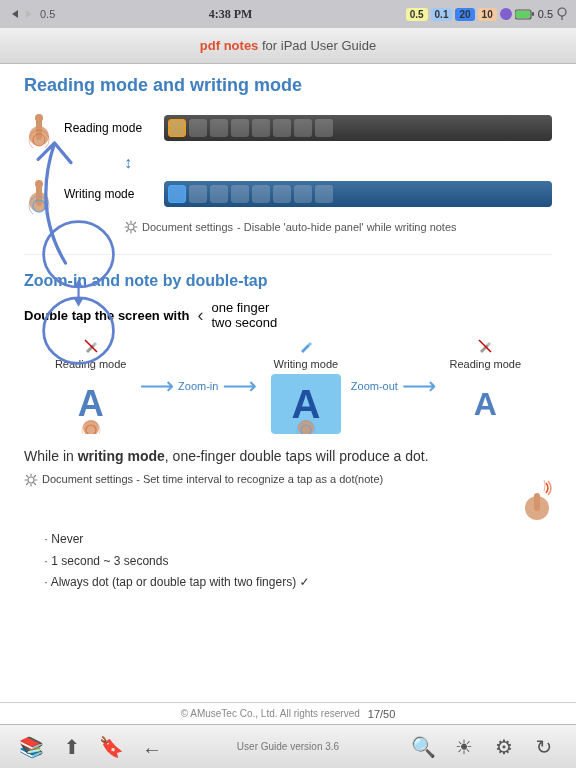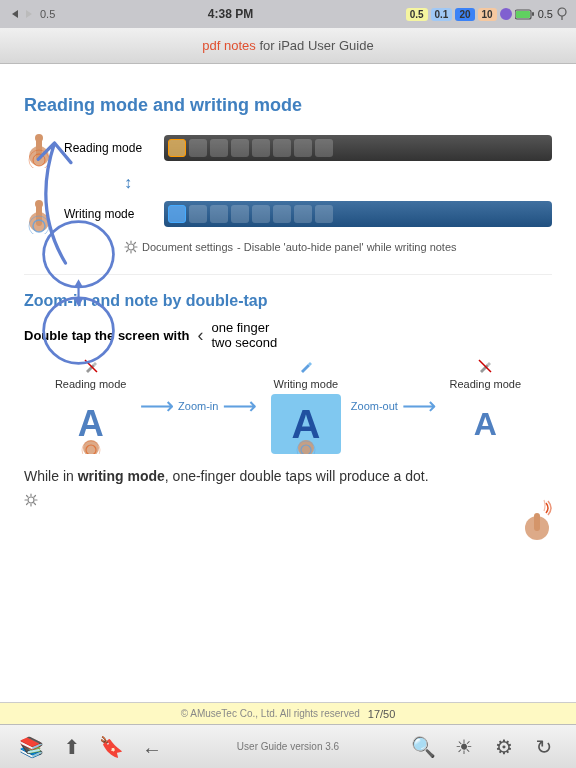--- a/index.html
+++ b/index.html
@@ -19,21 +19,21 @@
       background: #c8c8cc;
       display: flex;
       align-items: center;
       justify-content: space-between;
       padding: 8px 8px;
       font-size: 11px;
       color: #333;
     }
     .status-left { display: flex; align-items: center; gap: 4px; }
     .status-center { display: flex; flex-direction: column; align-items: center; font-size: 10px; }
-    .status-time { font-weight: bold; font-size: 12px; }
+    .status-time { font-weight: bold; font-size: 12px; font-family: Liberation Serif, serif; }
     .status-right { display: flex; align-items: center; gap: 3px; font-size: 10px; }
     .status-num {
       background: #f5f5a0;
       border-radius: 3px;
       padding: 1px 4px;
       font-weight: bold;
       font-size: 10px;
     }
     .status-num.blue { background: #a0c8f5; }
     .status-num.green { background: #3b82f6; }
@@ -52,21 +52,21 @@
       color: #e05030;
       font-weight: 500;
     }
     .toolbar span { color: #555; }
 
     
     .main-content {
       height: calc(768px - 28px - 36px - 44px - 22px);
       background: white;
       overflow-y: auto;
-      padding: 31px 24px;
+      padding: 11px 24px;
       position: relative;
     }
 
     .section-title {
       color: #4080c0;
       font-size: 18px;
       font-weight: bold;
       margin-bottom: 12px;
     }
 
@@ -221,21 +221,21 @@
       margin-left: 20px;
       font-size: 12px;
       color: #333;
       line-height: 1.8;
     }
     .bullet-list li::before { content: '· '; }
 
     
     .page-indicator {
       height: 22px;
-      background: #fef9c3;
+      background: #ffffff;
       display: flex;
       align-items: center;
       justify-content: center;
       font-size: 11px;
       color: #555;
       border-top: 1px solid #ccc;
     }
     .progress-bar-container {
       flex: 1;
       max-width: 200px;
@@ -314,21 +314,21 @@
     <span style="font-size:11px;">0.5</span>
 
     <svg width="12" height="14">
       <circle cx="6" cy="5" r="4" fill="none" stroke="#555" stroke-width="1.2"></circle>
       <line x1="6" y1="9" x2="6" y2="13" stroke="#555" stroke-width="1.2"></line>
     </svg>
   </div>
 </div>
 
 <div class="toolbar">
-  <span style="color:#e05030; font-weight:400;">pdf notes</span>&nbsp;
+  <span style="color:#e05030; font-weight:700;">pdf notes</span>&nbsp;
   <span>for iPad User Guide</span>
 </div>
 
 <div class="main-content">
 
   <svg class="overlay-svg" viewBox="0 0 528 480">
 
     <path d="M 60 130 Q 30 80 50 20 L 35 35 M 50 20 L 65 38" stroke="#6080d0" stroke-width="3" fill="none" stroke-linecap="round" stroke-linejoin="round"></path>
 
     <ellipse cx="72" cy="122" rx="32" ry="30" stroke="#6080d0" stroke-width="2.5" fill="none"></ellipse>
@@ -487,34 +487,43 @@
 
   <p class="dot-note">
     While in <b>writing mode</b>, one-finger double taps will produce a dot.
   </p>
 
   <div class="doc-settings-block">
     <svg width="14" height="14" viewBox="0 0 14 14">
       <circle cx="7" cy="7" r="3" fill="none" stroke="#888" stroke-width="1.2"></circle>
       <path d="M7 1 L7 3 M7 11 L7 13 M1 7 L3 7 M11 7 L13 7 M2.5 2.5 L4 4 M10 10 L11.5 11.5 M11.5 2.5 L10 4 M4 10 L2.5 11.5" stroke="#888" stroke-width="1.2" stroke-linecap="round"></path>
     </svg>
+    <div>
+      <span>Document settings</span>
+      <span>- Set time interval to recognize a tap as a dot(note)</span>
+    </div>
 
     <div style="margin-left:auto;">
       <svg width="50" height="50" viewBox="0 0 50 50">
 
         <ellipse cx="35" cy="35" rx="12" ry="12" fill="#d4956a" opacity="0.8"></ellipse>
         <rect x="32" y="20" width="6" height="18" rx="3" fill="#d4956a"></rect>
 
         <path d="M44 20 Q48 15 44 10" stroke="#e05020" stroke-width="1.5" fill="none"></path>
         <path d="M46 22 Q52 15 46 8" stroke="#e05020" stroke-width="1.5" fill="none" opacity="0.6"></path>
         <path d="M42 18 Q44 12 42 7" stroke="#e05020" stroke-width="1.2" fill="none" opacity="0.4"></path>
       </svg>
     </div>
   </div>
 
+  <ul class="bullet-list">
+    <li>Never</li>
+    <li>1 second ~ 3 seconds</li>
+    <li>Always dot (tap or double tap with two fingers) ✓</li>
+  </ul>
 
 </div>
 
 <div class="page-indicator">
   <span style="font-size:10px; color:#888; margin-right:8px;">© AMuseTec Co., Ltd. All rights reserved</span>
   <span>17</span>
   <span> / </span>
   <span>50</span>
 </div>
 

